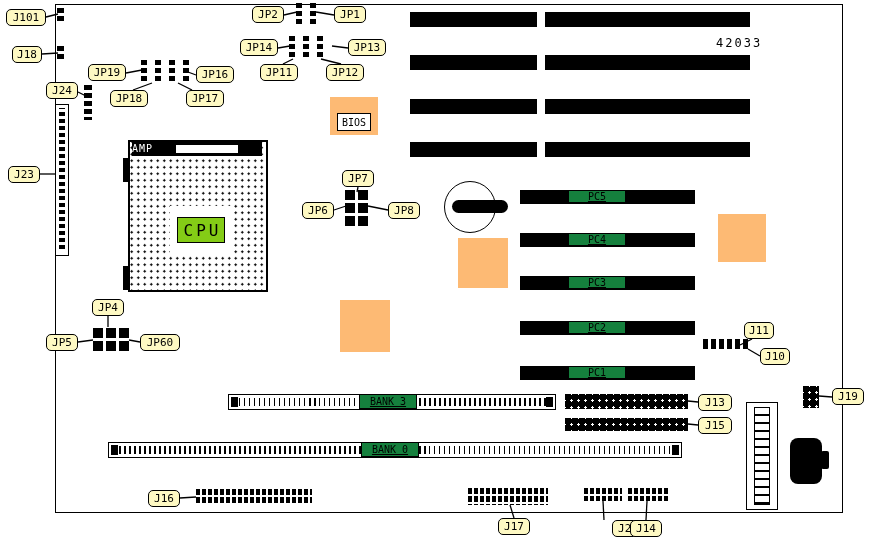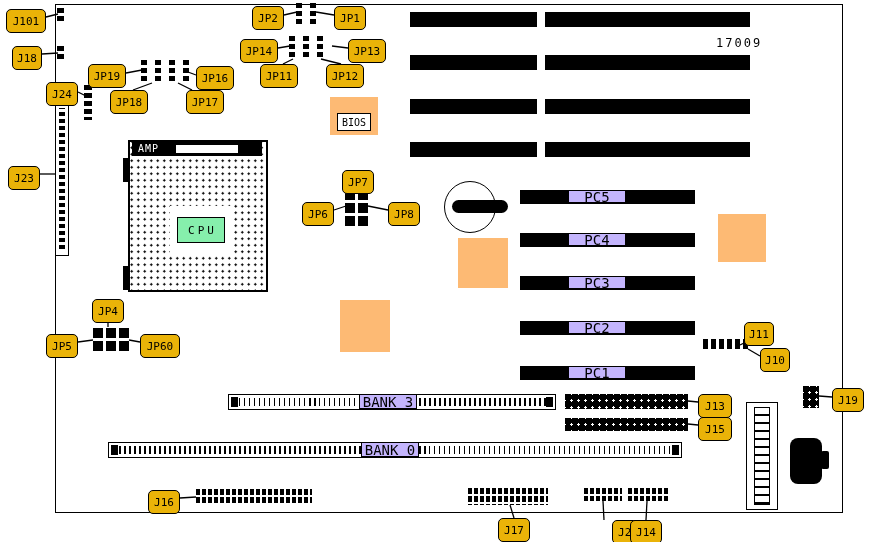--- a/index.html
+++ b/index.html
@@ -5,29 +5,29 @@
   * { box-sizing: border-box; margin: 0; padding: 0; }
   html,body { background:#fff; }
   .wrap {
     position: relative; width: 871px; height: 542px; background:#fff;
     font-family: "DejaVu Sans Mono", "Liberation Mono", monospace; color:#000;
     overflow: hidden;
   }
   .abs { position:absolute; }
   .outline { border:1.6px solid #000; background:#fff; }
   .lbl {
-    position:absolute; height:24px; border:1.5px solid #000; border-radius:5px;
-    background:#eab308; font-size:11px; display:flex; align-items:center; justify-content:center;
+    position:absolute; height:17px; border:1.5px solid #000; border-radius:5px;
+    background:#fef9c3; font-size:11px; display:flex; align-items:center; justify-content:center;
     z-index:6; white-space:nowrap;
   }
   .slot { background:#000; }
   .chip { background:#fdba74; z-index:2; }
   .slot-label {
-    position:absolute; border:1.2px solid #000; background:#c4b5fd; font-size:14px;
-    display:flex; align-items:center; justify-content:center; z-index:3; white-space:nowrap;
+    position:absolute; border:1.2px solid #000; background:#15803d; font-size:10px;
+    display:flex; align-items:center; justify-content:center; z-index:3; white-space:nowrap;text-decoration:underline;
   }
   .pins-v { background: repeating-linear-gradient(180deg, #000 0 5px, transparent 5px 8px); }
   .pins-h { background: repeating-linear-gradient(90deg, #000 0 5px, transparent 5px 8px); }
   .pingrid {
     background-image:
       repeating-linear-gradient(90deg, transparent 0 4px, #fff 4px 6px),
       repeating-linear-gradient(180deg, transparent 0 6px, #fff 6px 8px),
       linear-gradient(#000 0 0);
   }
   .jblock {
@@ -53,24 +53,24 @@
   }
   .simm-end-l, .simm-end-r { position:absolute; top:2px; bottom:2px; width:7px; background:#000; }
   .simm-end-l { left:2px; } .simm-end-r { right:2px; }
   .cpu {
     border:2px solid #000;
     background-image: radial-gradient(#000 1.1px, transparent 1.25px);
     background-size: 6.5px 6.5px; background-position: 5px 9px;
   }
   .cpu-core { position:absolute; background:#fff; }
   .cpu-box {
-    position:absolute; border:1.5px solid #000; background:#86efac; font-size:11px;
+    position:absolute; border:1.5px solid #000; background:#84cc16; font-size:16px;
     letter-spacing:3px; display:flex; align-items:center; justify-content:center; padding-left:3px;
   }
-  .cpu-bar { position:absolute; background:#000; color:#fff; font-size:10px; letter-spacing:1px; line-height:14px; padding-left:6px; }
+  .cpu-bar { position:absolute; background:#000; color:#fff; font-size:10px; letter-spacing:1px; line-height:14px; padding-left:0; }
   .cpu-bar-rect { position:absolute; left:44px; top:3px; width:62px; height:8px; background:#fff; }
   .cpu-tab { position:absolute; left:-7px; width:7px; height:24px; background:#000; }
   .batt { border:1.6px solid #000; border-radius:50%; background:#fff; }
   .batt-bar { background:#000; border-radius:7px; z-index:2; }
   .pwr { border:1.6px solid #000; background:#fff; }
   .pwr-in {
     position:absolute; left:7px; top:4px; bottom:4px; width:16px; border:1.2px solid #000;
     background: repeating-linear-gradient(180deg, transparent 0 6.5px, #000 6.5px 8px);
   }
   .din { background:#000; border-radius:8px; }
@@ -116,21 +116,21 @@
       <line x1="698" y1="402" x2="688" y2="401"></line>
       <line x1="698" y1="425" x2="688" y2="424"></line>
       <line x1="832" y1="397" x2="819" y2="396"></line>
       <line x1="180" y1="498" x2="196" y2="497"></line>
       <line x1="514" y1="518" x2="510" y2="505"></line>
       <line x1="604" y1="520" x2="603" y2="501"></line>
       <line x1="646" y1="520" x2="647" y2="501"></line>
     </g>
   </svg>
 
-  <div class="abs pn" style="left:716px;top:36px">17009</div>
+  <div class="abs pn" style="left:716px;top:36px">42033</div>
 
   <div class="abs pins-v" style="left:57px;top:8px;width:7px;height:16px"></div>
   <div class="abs pins-v" style="left:57px;top:46px;width:7px;height:16px"></div>
   <div class="abs pins-v" style="left:84px;top:85px;width:8px;height:35px"></div>
   <div class="abs vconn" style="left:55px;top:104px;width:14px;height:152px"></div>
 
   <div class="abs pins-v" style="left:296px;top:3px;width:6px;height:22px"></div>
   <div class="abs pins-v" style="left:310px;top:3px;width:6px;height:22px"></div>
   <div class="abs pins-v" style="left:289px;top:36px;width:6px;height:22px"></div>
   <div class="abs pins-v" style="left:303px;top:36px;width:6px;height:22px"></div>

